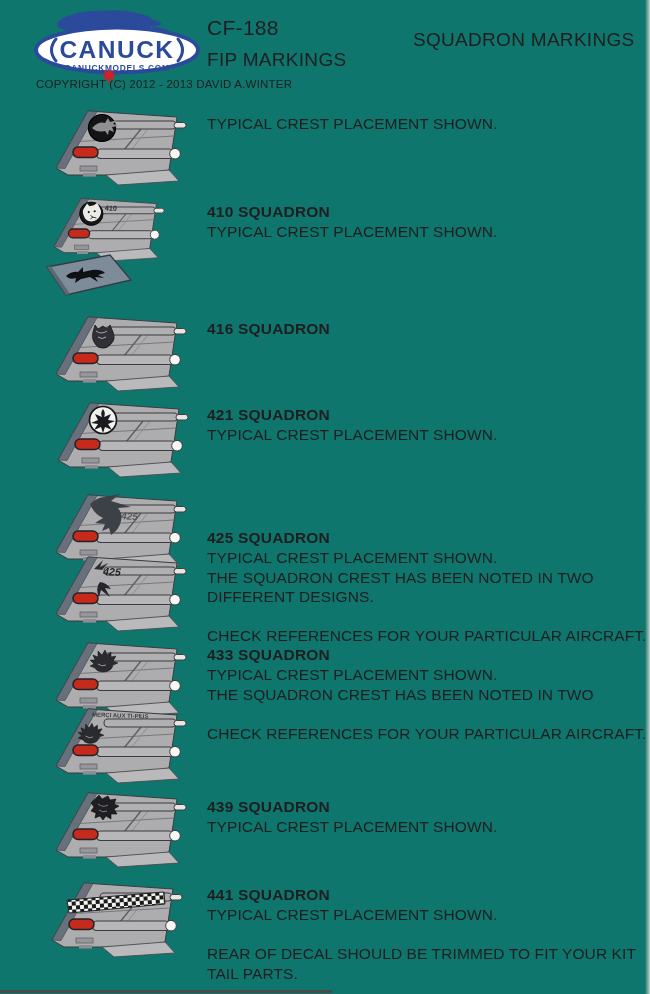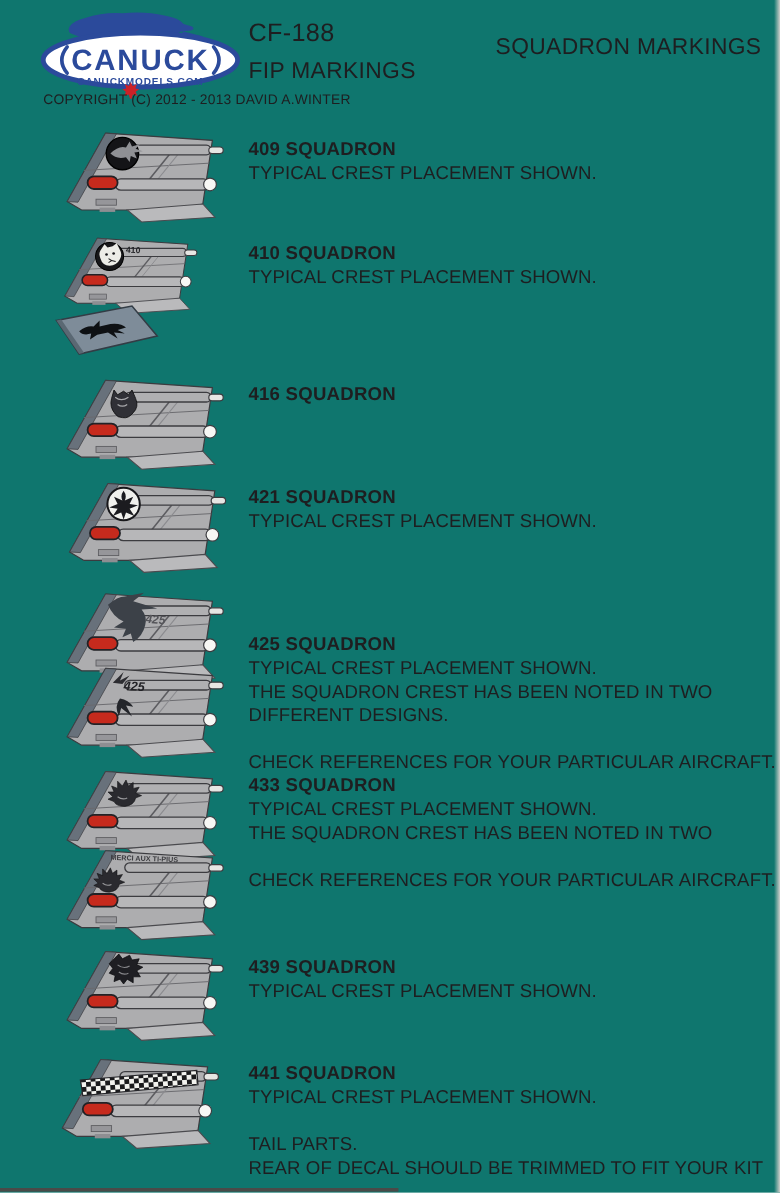--- a/index.html
+++ b/index.html
@@ -80,21 +80,20 @@
     <rect x="41" y="65" width="13" height="3.6" fill="#8e8e92"></rect>
 
       <g>
         <circle cx="60" cy="20" r="13.5" fill="#141417" stroke="#000" stroke-width="1.2"></circle>
         <path d="M50,20 q7,-7 13,-5 l3,-5 l2,4 l7,-2 l-4,4 l6,2 l-7,1 l2,5 l-5,-2 l-1,5 l-3,-4 q-8,2 -13,-3 z" fill="#8f9094"></path>
       </g>
   </svg>
           </div>
         </div>
     <div class="text-col" style="top: 114px;">
-      <h2 class="sq-title">409 SQUADRON</h2>
       <div class="sq-lines">
             <div class="line">TYPICAL CREST PLACEMENT SHOWN.</div>
           </div>
     </div>
   </section>
       <section class="squadron-section">
     <div class="fin-col">
           <div class="fin-wrap" style="left: 40px; top: 196px;">
   <svg width="128" height="66" viewBox="0 0 146 78">
     <polygon points="46,3 135,9 127,62 104,67 26,67 14,60" fill="#adadaf" stroke="#3b3b3f" stroke-width="1"></polygon>
@@ -373,22 +372,22 @@
       </defs>
       <polygon points="29,20 126,12 127,24 31,33" fill="url(#chk-7-0)" stroke="#26262a" stroke-width="1"></polygon>
   </svg>
           </div>
         </div>
     <div class="text-col" style="top: 884px;">
       <h2 class="sq-title">441 SQUADRON</h2>
       <div class="sq-lines">
             <div class="line">TYPICAL CREST PLACEMENT SHOWN.</div>
             <div class="line blank"></div>
+            <div class="line">REAR OF DECAL SHOULD BE TRIMMED TO FIT YOUR KIT</div>
             <div class="line">TAIL PARTS.</div>
-            <div class="line">REAR OF DECAL SHOULD BE TRIMMED TO FIT YOUR KIT</div>
           </div>
     </div>
   </section>
     </div>
 
   <div class="scan-edge-right"></div>
   <div class="scan-edge-bottom"></div>
 </div>
 
 </body></html>

